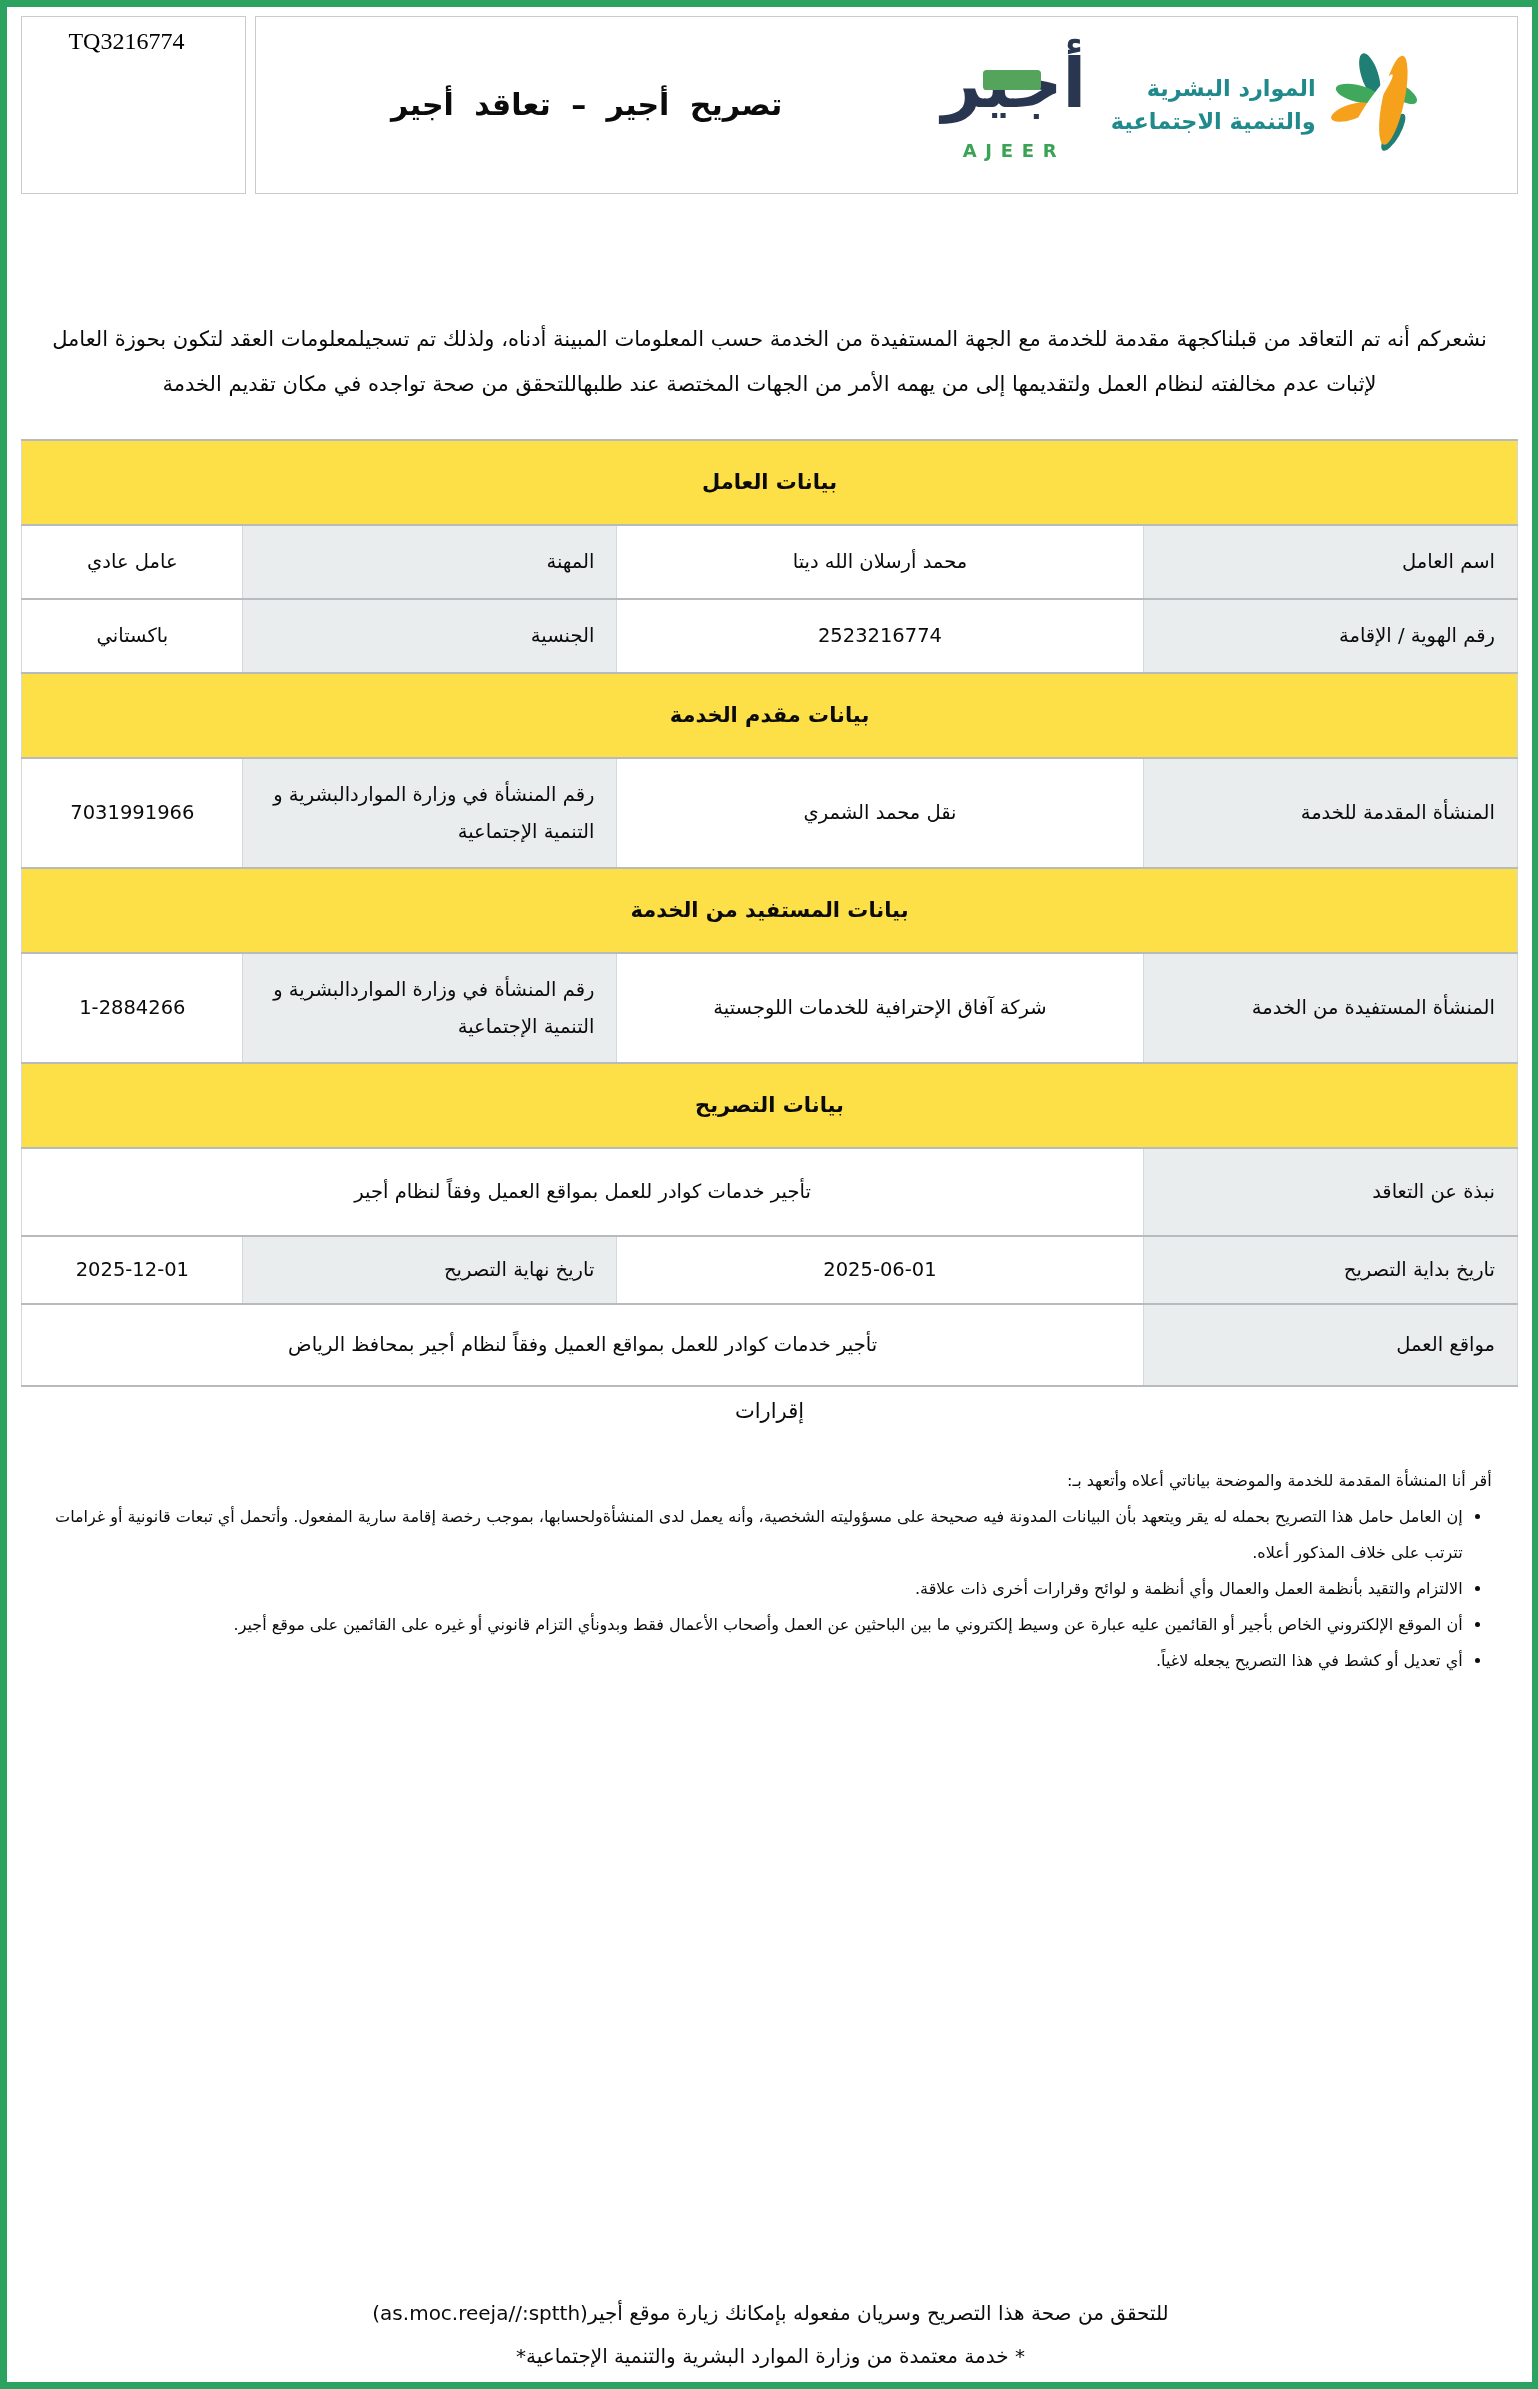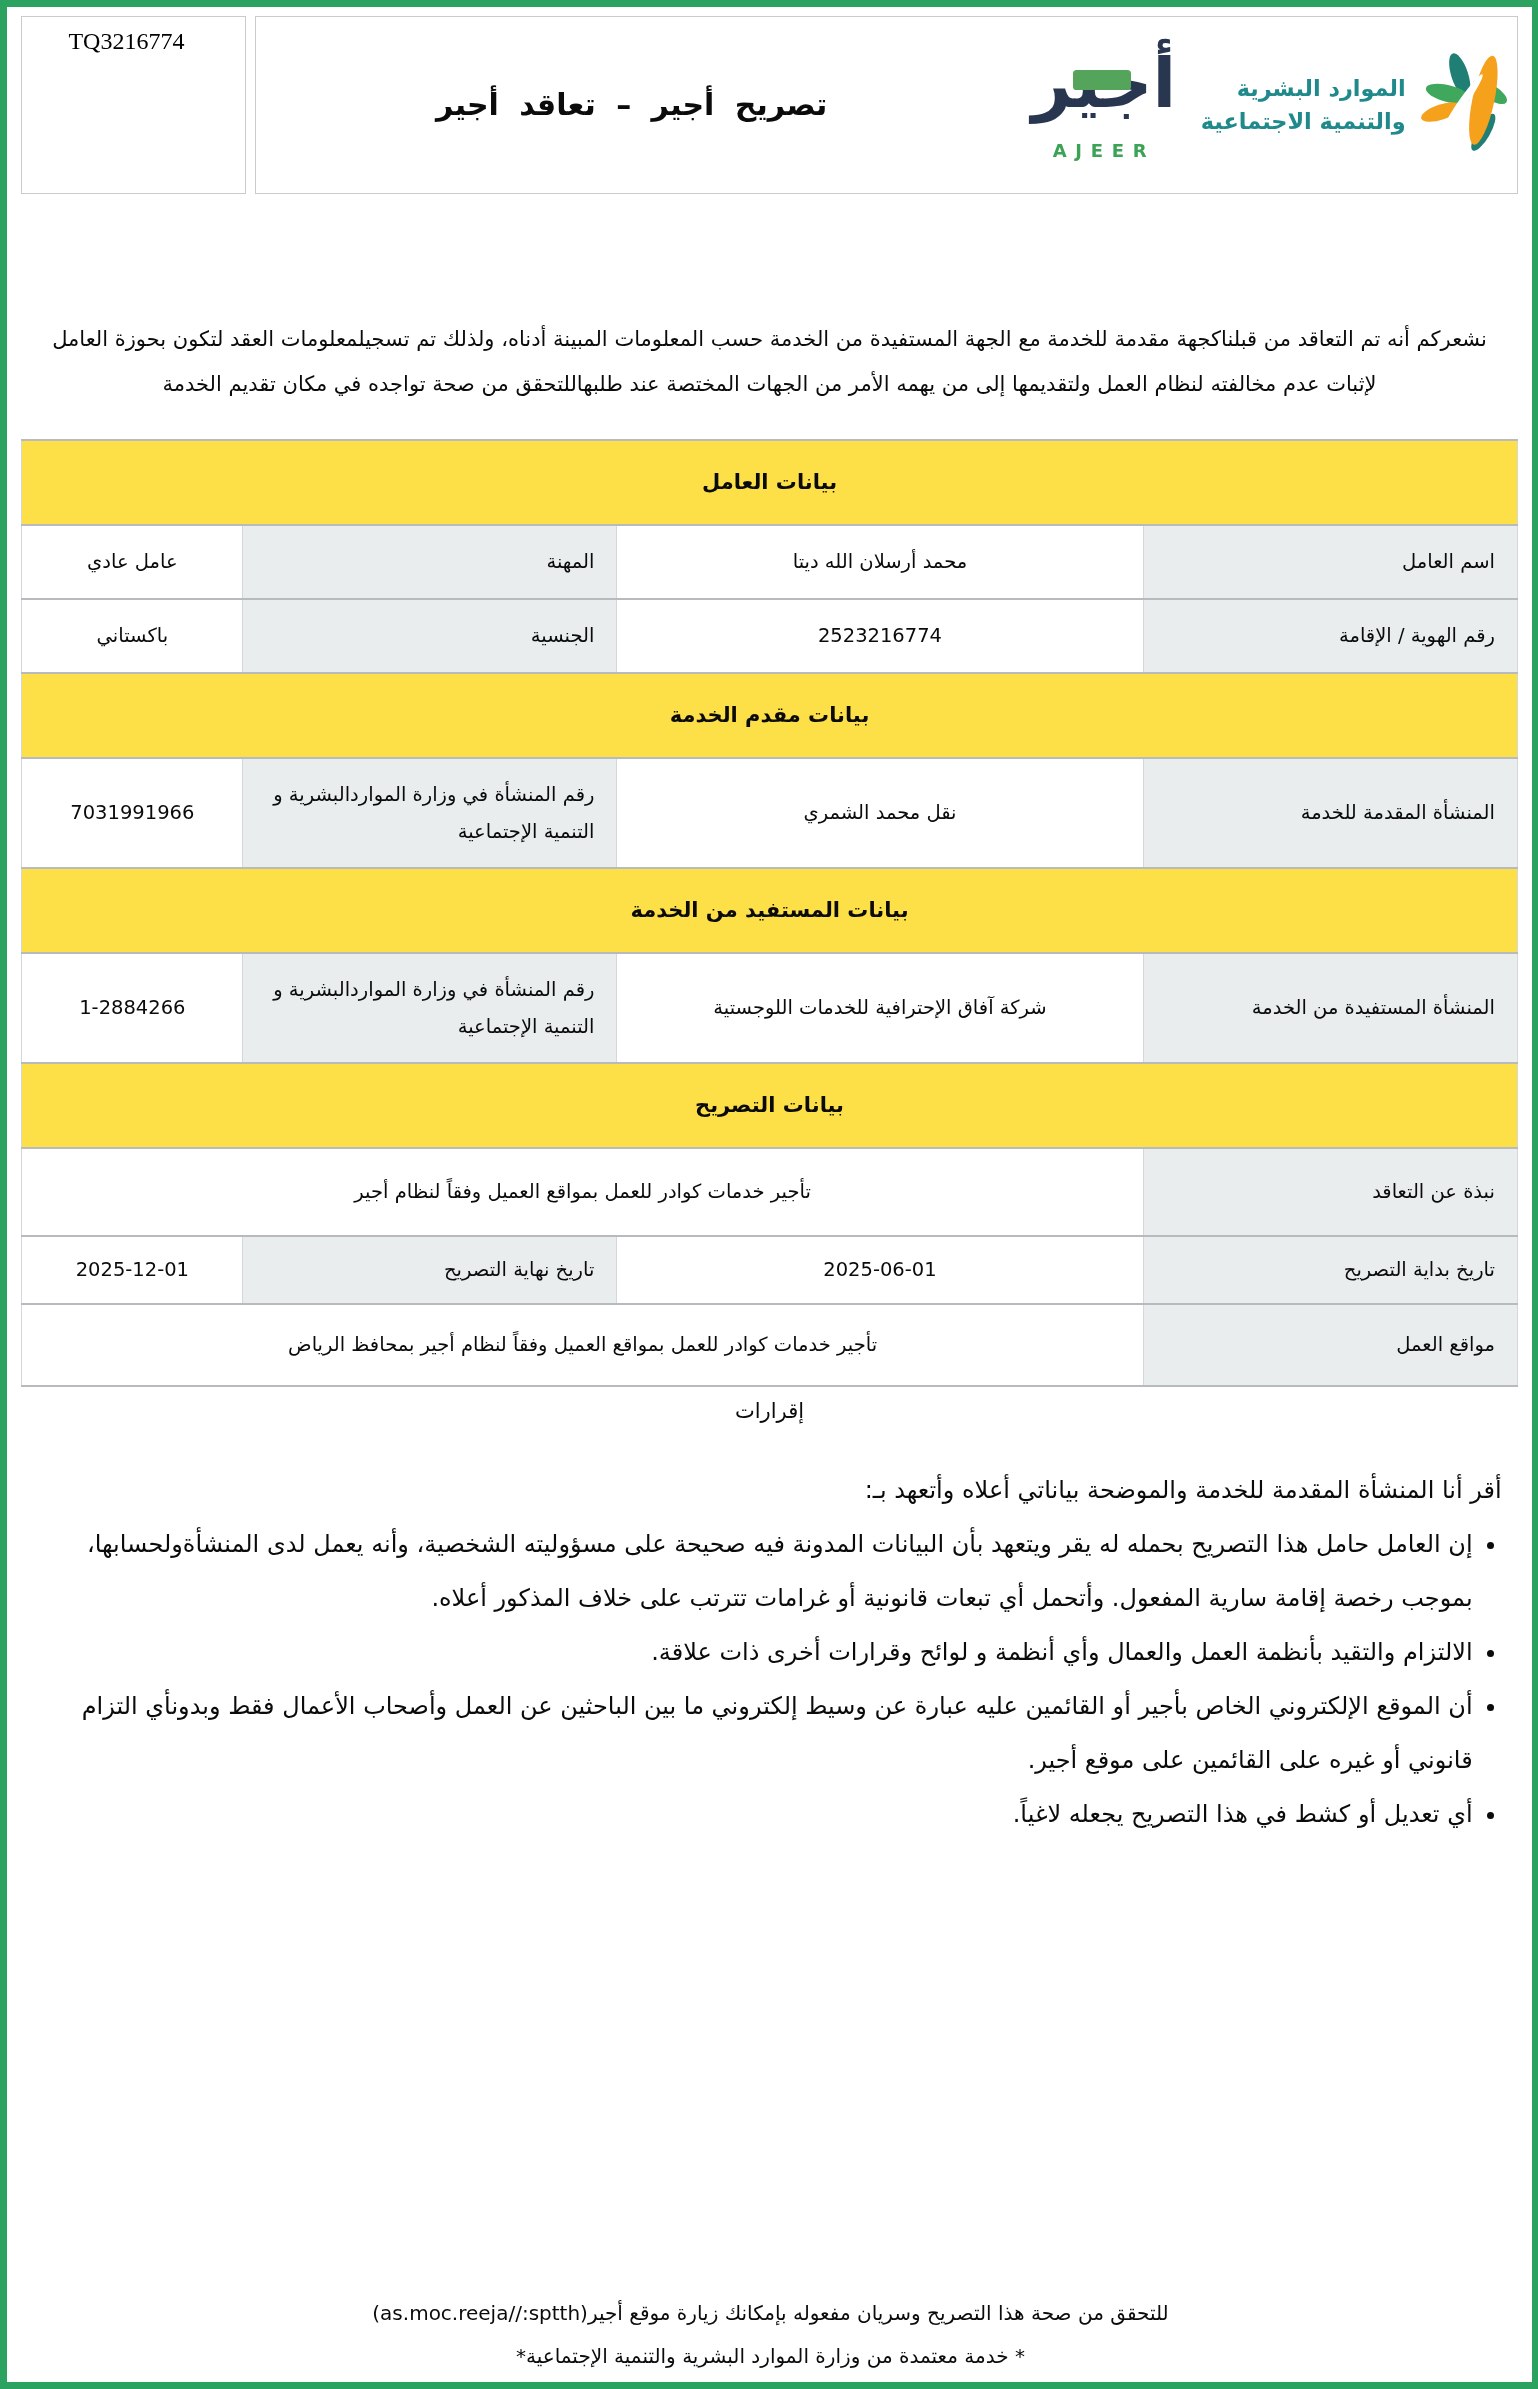--- a/index.html
+++ b/index.html
@@ -22,21 +22,21 @@
   .header { display:flex; gap:8.7px; height:178px; }
   .tq-box {
     width:225px; border:1.4px solid #c9cccd;
     display:flex; 
     padding:11.6px 0 14.4px 46px;
   }
   .tq-number { font-family:"Liberation Serif", serif; font-size:24px; color:#000; }
   .title-box {
     flex:1; border:1.4px solid #c9cccd;
     display:flex; align-items:center;
-    gap:17.3px;
+    padding-right:90px; gap:17.3px;
   }
   .title-area { flex:1; text-align:center; }
   .doc-title { font-size:30px; font-weight:bold; direction:rtl; word-spacing:10px; }
 
   .ajeer-logo { width:159px; display:flex; flex-direction:column; align-items:center; }
   .ajeer-mark { position:relative; direction:rtl; line-height:1; }
   .ajeer-arabic { font-size:69px; font-weight:bold; color:#293650; line-height:1; }
   .ajeer-green-bar {
     position:absolute; top:21.7px; right:45px;
     width:58px; height:19.5px; border-radius:3.6px;
@@ -76,21 +76,21 @@
   tr.row-worker { height:74px; }
   tr.row-tall { height:110px; }
   tr.row-about { height:88px; }
   tr.row-dates { height:68px; }
   tr.row-locations { height:82px; }
   .num { direction:ltr; unicode-bidi:embed; }
 
   .iqrarat-heading { text-align:center; font-size:21px; margin-top:11.6px; direction:rtl; }
 
   
-  .declarations { direction:rtl; margin:40px 16px 0; font-size:24px; line-height:2.25; }
+  .declarations { direction:rtl; margin:40px 26px 0; font-size:16px; line-height:2.25; }
   .decl-intro { text-align:right; }
   ul.decl-list { list-style:disc; padding-right:29px; margin:0; }
   ul.decl-list li { text-align:right; }
 
   
   .footer { position:absolute; left:2px; right:0; bottom:14.4px; text-align:center; direction:rtl; font-size:20px; }
   .footer-line1 { margin-bottom:19px; }
 </style>
 </head>
 <body>

